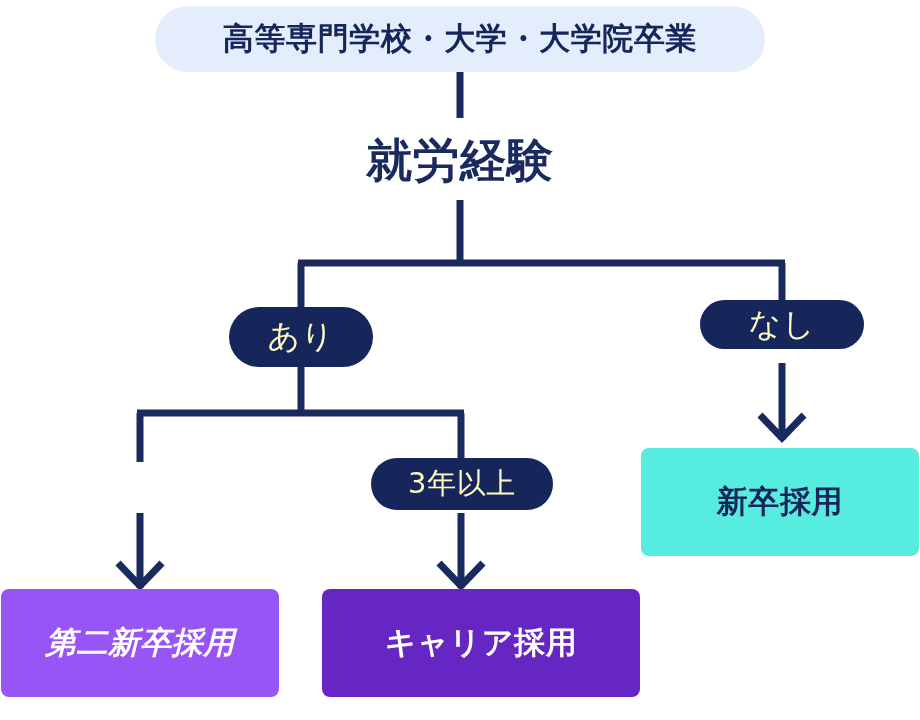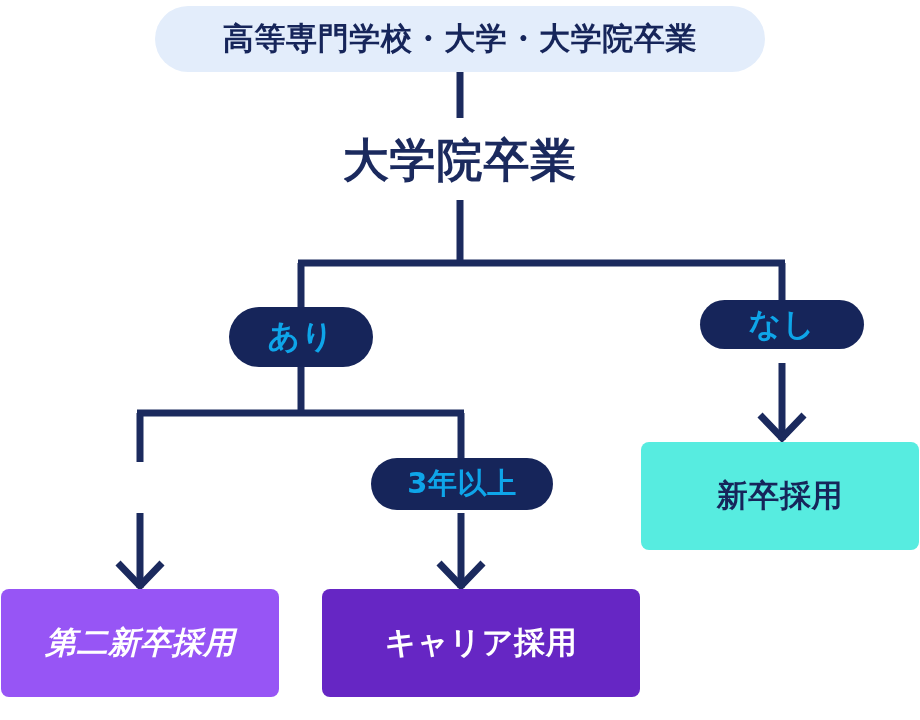--- a/index.html
+++ b/index.html
@@ -41,41 +41,42 @@
   }
   .heading-plain {
     color: #1b2a5e;
     font-size: 46px;
     font-weight: 700;
     background: transparent;
   }
   .pill-dark {
     border-radius: 999px;
     background: #16255a;
-    color: #0ea5e9;
-    font-weight: 700;
+    color: #fef9c3;
+    font-weight: 400;
   }
   .pill-dark.lvl1 { font-size: 32px; }
   .pill-dark.lvl2 { font-size: 29px; }
   .box-outcome {
     border-radius: 8px;
     font-weight: 700;
     font-size: 31px;
   }
   .box-purple-light {
     background: #9755f5;
     color: #ffffff;
   }
   .box-purple-deep {
     background: #6626c4;
     color: #ffffff;
   }
   .box-teal {
     background: #57ece0;
     color: #16255a;
+    margin-top: 6px;
   }
 </style>
 </head>
 <body>
 
 <div id="flow-root">
 
   <svg id="connector-layer" viewBox="0 0 920 720" width="920" height="720" xmlns="http://www.w3.org/2000/svg">
     <g stroke="#1b2a5e" stroke-width="7" fill="none" stroke-linecap="butt" stroke-linejoin="miter">
 
@@ -106,21 +107,21 @@
     <g stroke="#1b2a5e" stroke-width="7" fill="none" stroke-linecap="butt" stroke-linejoin="miter">
 
       <polyline points="118,563 140,586 162,563"></polyline>
       <polyline points="439,563 461,586 483,563"></polyline>
       <polyline points="760,415 782,438 804,415"></polyline>
     </g>
   </svg>
 
   <div class="node pill-root" style="left:155px; top:6px; width:610px; height:66px;">高等専門学校・大学・大学院卒業</div>
 
-  <div class="node heading-plain" style="left:330px; top:122px; width:260px; height:78px;">大学院卒業</div>
+  <div class="node heading-plain" style="left:330px; top:122px; width:260px; height:78px;">就労経験</div>
 
   <div class="node pill-dark lvl1" style="left:229px; top:307px; width:144px; height:60px;">あり</div>
 
   <div class="node pill-dark lvl1" style="left:700px; top:300px; width:164px; height:49px;">なし</div>
 
 
   <div class="node pill-dark lvl2" style="left:371px; top:458px; width:182px; height:52px;">3年以上</div>
 
   <div class="node box-outcome box-purple-light" style="left:1px; top:589px; width:278px; height:108px;font-style:italic;">第二新卒採用</div>
 

